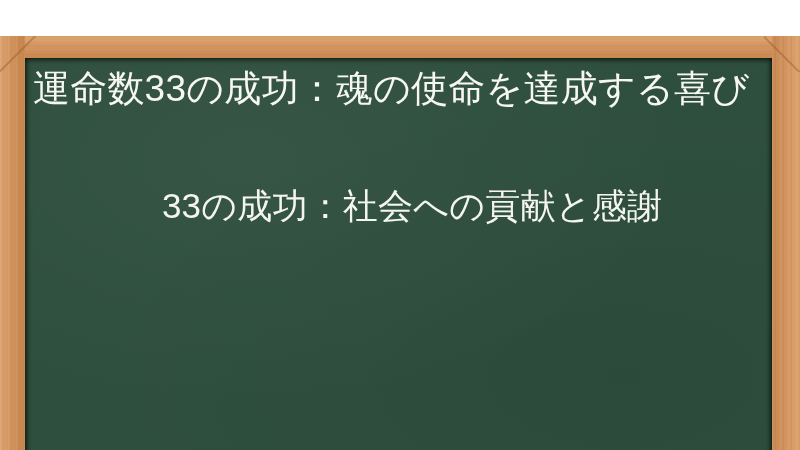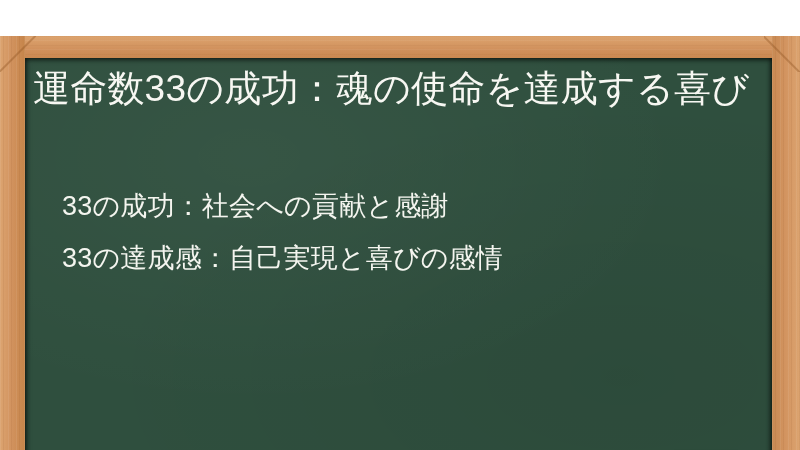--- a/index.html
+++ b/index.html
@@ -148,25 +148,26 @@
     white-space: pre-line;
   }
   .lines {
     position: absolute;
     left: 37px;
     top: 122px;
     width: 700px;
   }
   .line {
     color: #f4f5ef;
-    font-size: 27px;
+    font-size: 35px;
     line-height: 52px;
     font-weight: 400;
     letter-spacing: 0.2px;
     white-space: nowrap;
+    text-align: center;
   }
 
   
   .chalk {
     position: absolute;
     left: 675px;
     top: 414px;
     width: 62px;
     height: 9px;
     background: linear-gradient(180deg, #fdfbe8 0%, #f4efd4 55%, #e6dfbd 100%);
@@ -187,19 +188,18 @@
   <div class="mitre mitre-tl"></div>
   <div class="mitre mitre-tr"></div>
 
   <div class="board">
     <div class="board-sheen"></div>
 
     <div class="title">運命数33の成功：魂の使命を達成する喜び</div>
 
     <div class="lines">
       <div class="line">33の成功：社会への貢献と感謝</div>
-      <div class="line">33の達成感：自己実現と喜びの感情</div>
     </div>
   </div>
 
   <div class="chalk"></div>
 
 </div>
 
 </body></html>

